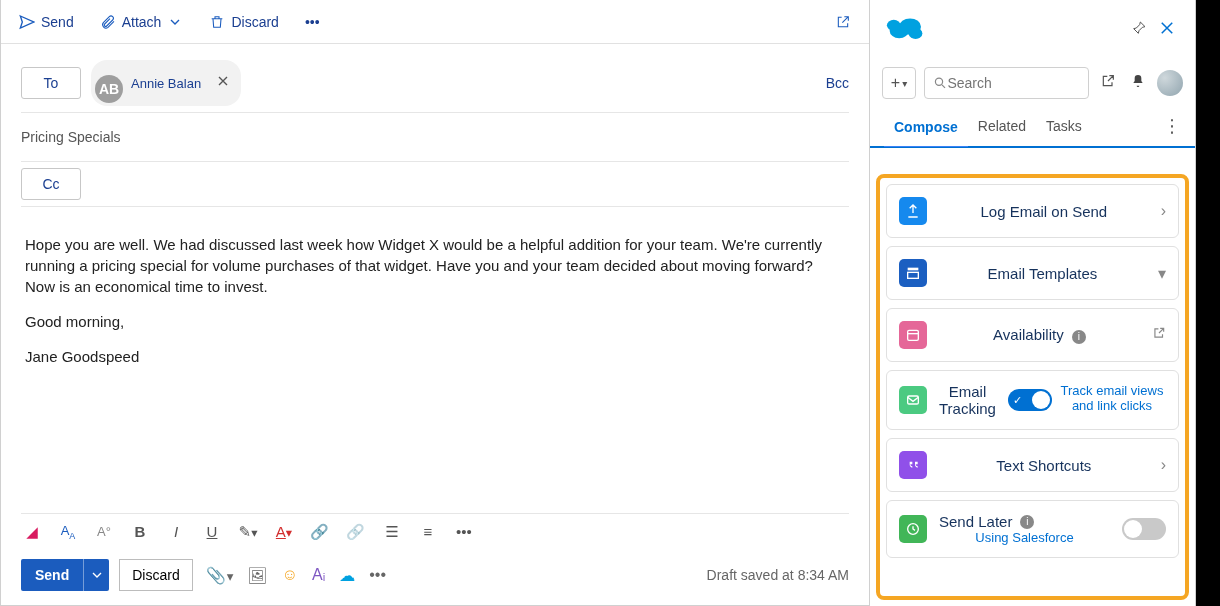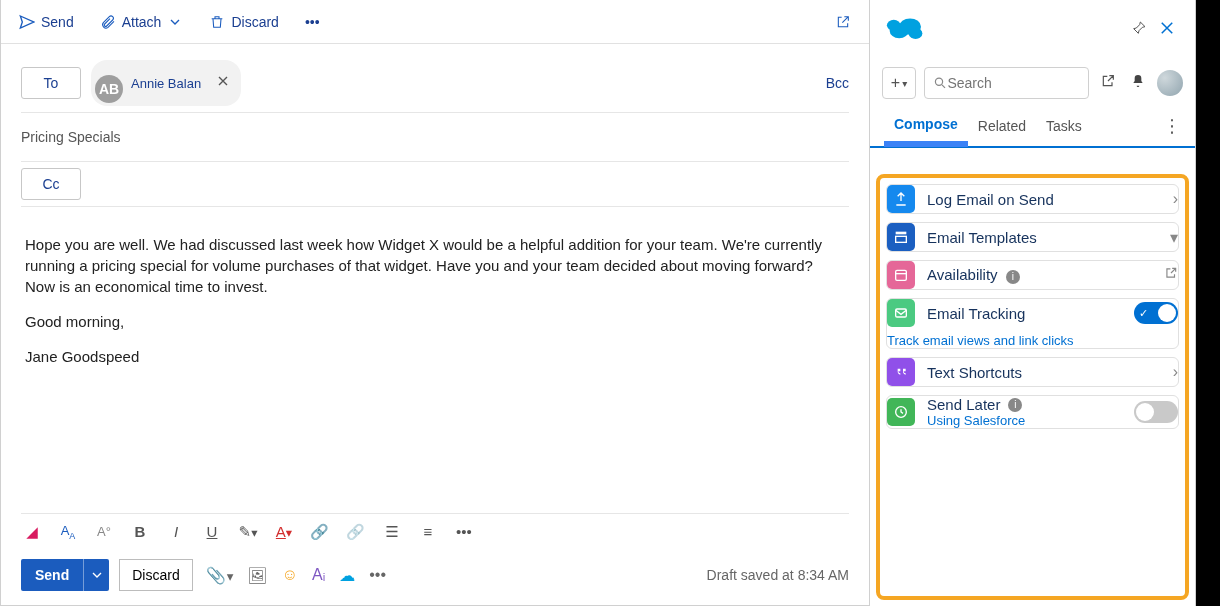--- a/index.html
+++ b/index.html
@@ -55,27 +55,27 @@
 
   .sf-toolbar { height:46px; display:flex; align-items:center; gap:8px; padding:0 12px; }
   .plusbox { width:34px; height:32px; border:1px solid #d0d0d0; border-radius:4px; display:flex; align-items:center; justify-content:center; font-size:16px; cursor:pointer; color:#555; gap:2px; }
   .searchbox { flex:1; border:1px solid #d0d0d0; border-radius:4px; height:32px; display:flex; align-items:center; padding:0 8px; color:#888; }
   .searchbox input { border:none; outline:none; width:100%; font-size:14px; }
   .sf-ic { width:22px; text-align:center; font-size:17px; color:#555; cursor:pointer; }
   .astro { width:26px; height:26px; border-radius:50%; background: radial-gradient(circle at 30% 30%, #cfd8dc, #90a4ae); cursor:pointer; }
 
   .tabs { display:flex; align-items:center; padding:0 14px; border-bottom:2px solid #0070d2; height:42px; font-size:14px; }
   .tab { padding:0 10px; height:100%; display:flex; align-items:center; color:#555; cursor:pointer; }
-  .tab.active { color:#0070d2; font-weight:600; border-bottom:6px solid #3b82f6; margin-bottom:-2px; }
+  .tab.active { color:#0070d2; font-weight:600; border-bottom:1px solid #3b82f6; margin-bottom:-2px; }
   .tab-spacer { flex:1; }
   .kebab { cursor:pointer; color:#555; font-size:18px; }
 
   .cards { position:absolute; top:174px; left:6px; right:6px; bottom:6px; border:4px solid #f5a623; border-radius:8px; padding:6px; display:flex; flex-direction:column; gap:8px; }
-  .card { border:1px solid #e0e0e0; border-radius:6px; display:flex; align-items:center; gap:12px; }
-  .card.col { flex-direction:column; align-items:stretch; gap:6px; }
+  .card { border:1px solid #e0e0e0; border-radius:6px; padding:12px; display:flex; align-items:center; gap:12px;text-align:center; }
+  .card.col { flex-direction:row; align-items:stretch; gap:6px; }
   .card .crow { display:flex; align-items:center; gap:12px; }
   .cicon { width:28px; height:28px; border-radius:5px; display:flex; align-items:center; justify-content:center; color:#fff; font-size:15px; flex-shrink:0; }
   .clabel { font-size:15px; color:#16325c; flex:1; }
   .chint { font-size:13px; color:#0070d2; }
   .c-blue { background:#1589ee; }
   .c-blue2 { background:#1b5fc1; }
   .c-pink { background:#e56798; }
   .c-green { background:#4bca81; }
   .c-purple { background:#9050e9; }
   .c-green2 { background:#41b658; }

